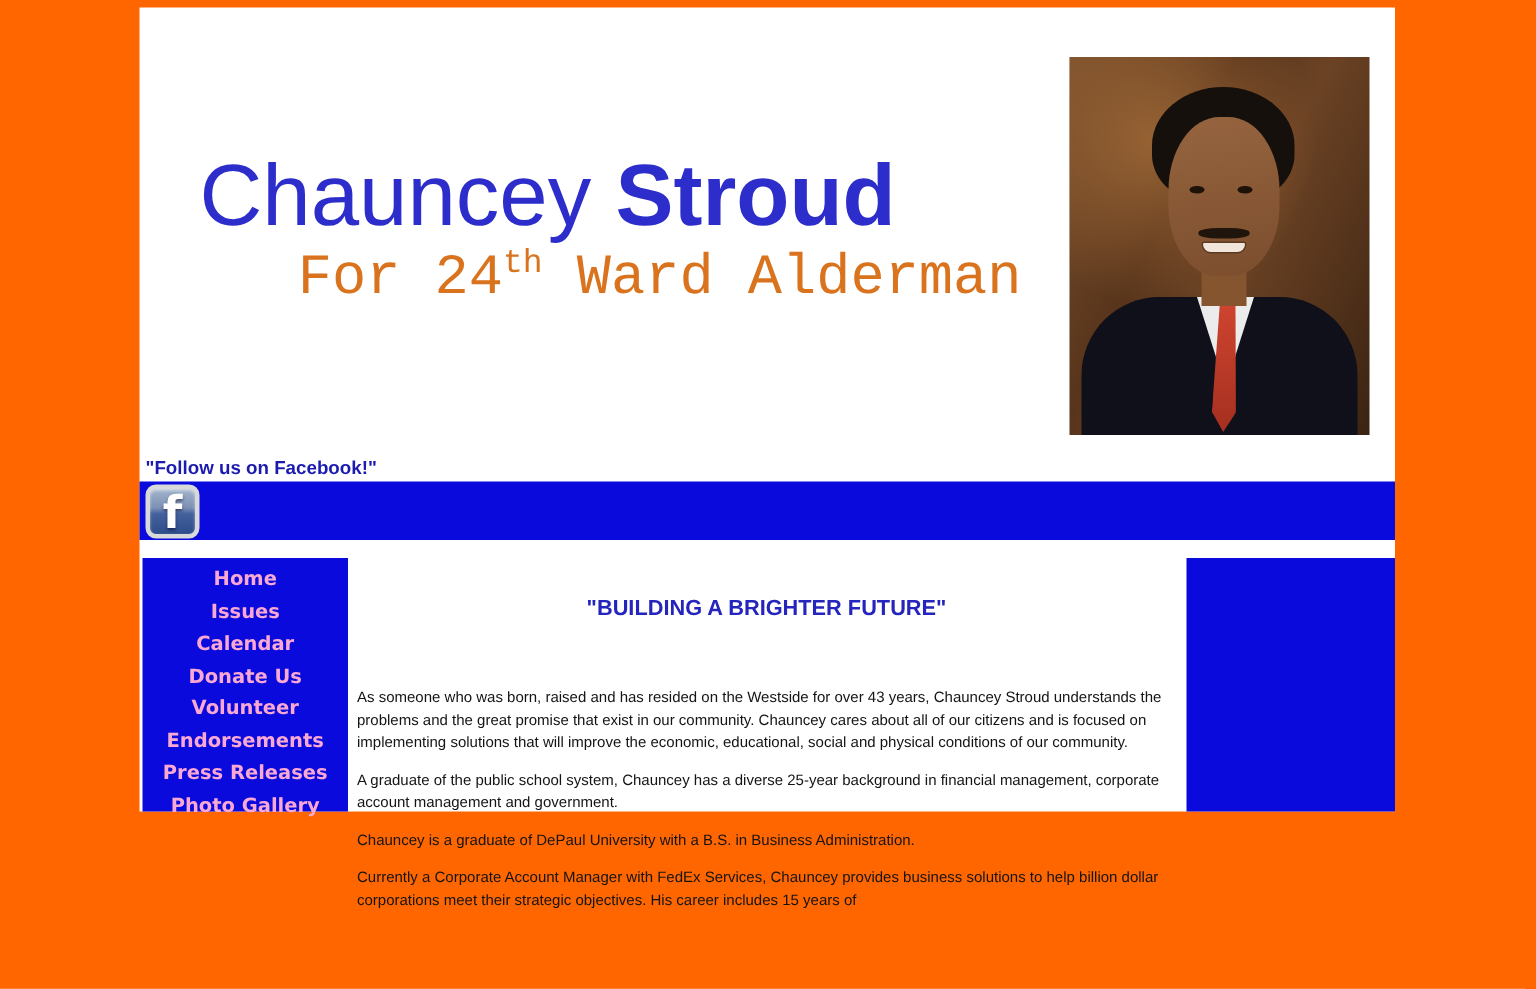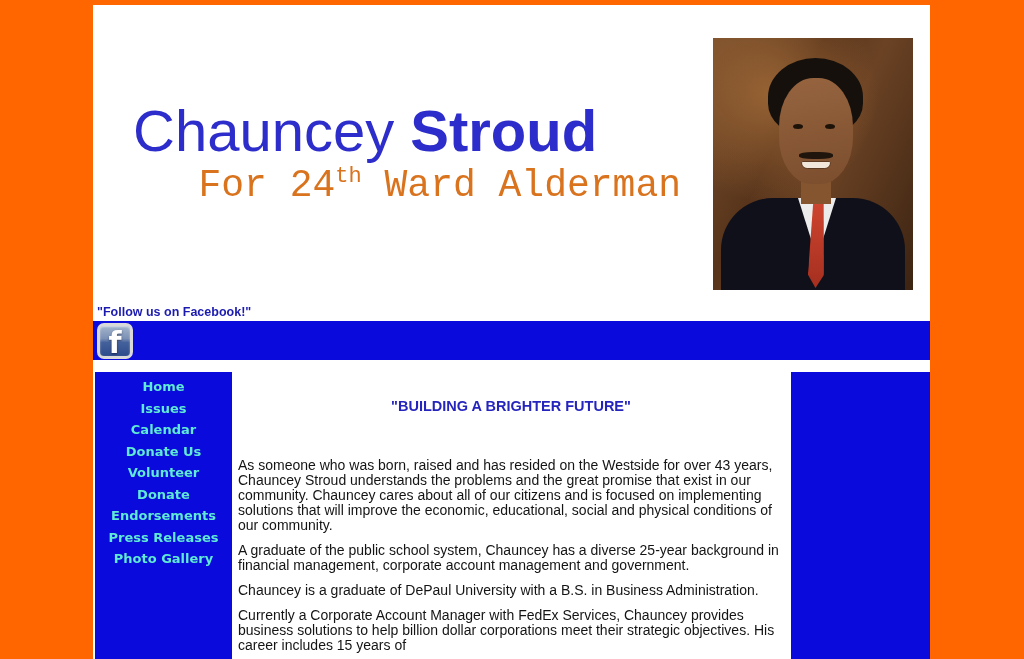--- a/index.html
+++ b/index.html
@@ -2,21 +2,21 @@
 <html><head>
 <meta charset="utf-8">
 <style>
   * { margin:0; padding:0; box-sizing:border-box; }
   html,body { background:#ff6600; }
   .page {
     position:relative; width:1024px; height:659px; overflow:hidden;
     background:#ff6600; font-family:"Liberation Sans", sans-serif;
   }
   .white-box {
-    position:absolute; left:93px; top:5px; width:837px; height:654px;
+    position:absolute; left:93px; top:5px; width:837px; height:536px;
     background:#ffffff;
   }
 
   
   .title-block { position:absolute; left:40px; top:96px; width:548px; }
   .site-title { font-size:58px; color:#2d2dcb; line-height:1.05; white-space:nowrap; }
   .site-title .first { font-weight:normal; }
   .site-title .last  { font-weight:bold; }
   .site-subtitle {
     font-family:Liberation Mono, monospace; font-size:38px; color:#d9731e;
@@ -65,33 +65,33 @@
   .fb-icon .glyph { color:#ffffff; font-weight:bold; font-size:30px; line-height:26px;
     font-family:"DejaVu Sans", sans-serif; text-shadow:0 1px 2px rgba(0,0,30,.5); }
 
   
   .sidebar {
     position:absolute; left:2px; top:367px; width:137px; bottom:0;
     background:#0a0adc; padding-top:4px;
   }
   .menu-item {
     height:21.5px; line-height:21.5px; text-align:center;
-    color:#5eead4; font-weight:bold; font-size:13px;
+    color:#f9a8d4; font-weight:bold; font-size:13px;
     font-family:"DejaVu Sans", sans-serif; cursor:pointer;
   }
   .right-rail {
     position:absolute; right:0; top:367px; width:139px; bottom:0;
     background:#0a0adc;
   }
   .main-col { position:absolute; left:145px; top:367px; width:546px; color:#141414; }
   .page-heading {
     margin-top:26px; text-align:center; font-size:14.5px; font-weight:bold; color:#2525bd;
   }
   .body-copy { margin-top:44px; }
-  .body-copy p { font-size:14px; line-height:15px; margin-bottom:10px; }
+  .body-copy p { font-size:10px; line-height:15px; margin-bottom:10px; }
 </style>
 </head>
 <body>
 
 <div class="page">
   <div class="white-box">
 
     <div class="title-block">
       <div class="site-title">
         <span class="first">Chauncey</span>
@@ -122,21 +122,20 @@
         <span class="glyph">f</span>
       </div>
     </div>
 
     <div class="sidebar">
       <div class="menu-item">Home</div>
       <div class="menu-item">Issues</div>
       <div class="menu-item">Calendar</div>
       <div class="menu-item">Donate Us</div>
       <div class="menu-item">Volunteer</div>
-      <div class="menu-item">Donate</div>
       <div class="menu-item">Endorsements</div>
       <div class="menu-item">Press Releases</div>
       <div class="menu-item">Photo Gallery</div>
     </div>
 
     <div class="main-col">
       <div class="page-heading">"BUILDING A BRIGHTER FUTURE"</div>
       <div class="body-copy">
         <p>As someone who was born, raised and has resided on the Westside for over 43 years, Chauncey Stroud understands the problems and the great promise that exist in our community. Chauncey cares about all of our citizens and is focused on implementing solutions that will improve the economic, educational, social and physical conditions of our community.</p>
         <p>A graduate of the public school system, Chauncey has a diverse 25-year background in financial management, corporate account management and government.</p>

